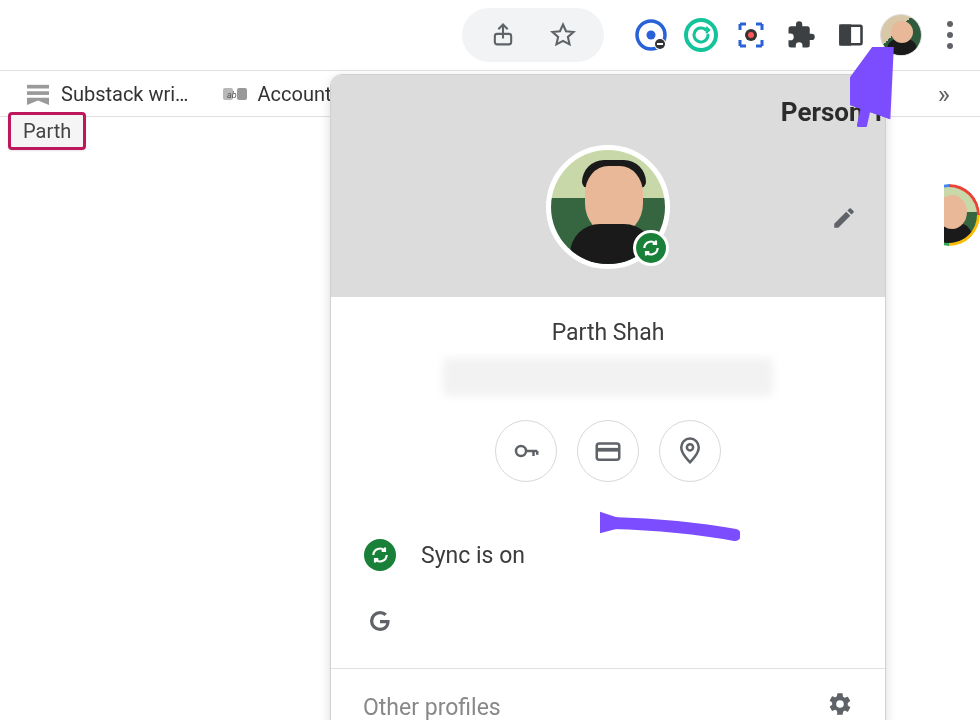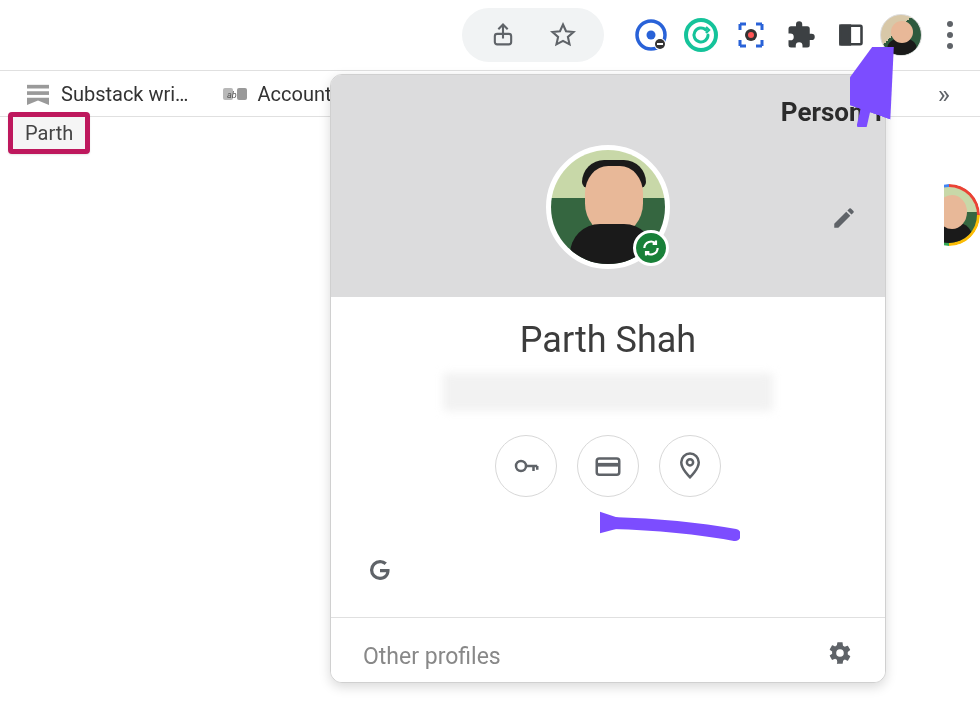--- a/index.html
+++ b/index.html
@@ -108,21 +108,21 @@
   }
   .bookmark-item { display: flex; align-items: center; gap: 3px; cursor: pointer; padding: 4px 8px; }
   .favicon-box { width: 40px; height: 24px; display:flex; align-items:center; justify-content:center;font-style:italic; }
   .more-chevron { margin-left: auto; color: #5f6368; font-size: 26px; padding: 0 20px; }
 
   .tooltip {
     position: absolute;
     top: 112px;
     left: 8px;
     background: #f5f5f5;
-    border: 5px solid #be185d;
+    border: 3px solid #be185d;
     border-radius: 4px;
     padding: 4px 12px;
     font-size: 20px;
     color: #444;
     box-shadow: 0 1px 2px rgba(0,0,0,0.1);
   }
 
   .divider { height: 1px; background: #e0e0e0; }
 
   
@@ -211,21 +211,21 @@
     align-items: center;
     justify-content: center;
   }
 
   .profile-body {
     background: #fff;
     text-align: center;
     padding: 22px 0 0 0;
   }
   .profile-name {
-    font-size: 36px;
+    font-size: 23px;
     color: #3c3c3c;
     font-weight: 400;
     margin-bottom: 12px;
   }
   .email-blur {
     width: 330px;
     height: 38px;
     background: #f2f2f2;
     filter: blur(4px);
     margin: 0 auto 24px auto;
@@ -482,20 +482,31 @@
         <svg width="30" height="30" viewBox="0 0 24 24" fill="none" stroke="#5f6368" stroke-width="2">
           <path d="M12 21s-7-6.5-7-12a7 7 0 0 1 14 0c0 5.5-7 12-7 12z"></path>
           <circle cx="12" cy="9" r="2.5"></circle>
         </svg>
       </div>
     </div>
 
     <div class="menu-list">
       <div class="menu-item">
         <div class="menu-icon">
+          <div class="sync-circle">
+            <svg width="20" height="20" viewBox="0 0 24 24" fill="none" stroke="#fff" stroke-width="2.6">
+              <path d="M4 12a8 8 0 0 1 14-5M20 12a8 8 0 0 1-14 5"></path>
+              <path d="M18 3v4h-4M6 21v-4h4"></path>
+            </svg>
+          </div>
+        </div>
+        <span>Sync is on</span>
+      </div>
+      <div class="menu-item">
+        <div class="menu-icon">
           <svg width="28" height="28" viewBox="0 0 24 24">
             <path fill="#5f6368" d="M21.35 11.1H12v2.8h5.35c-.5 2.5-2.6 3.9-5.35 3.9A5.8 5.8 0 1 1 12 6.2c1.5 0 2.85.55 3.9 1.45l2-2A8.6 8.6 0 0 0 12 3.4a8.6 8.6 0 1 0 0 17.2c4.95 0 8.2-3.5 8.2-8.4 0-.4-.03-.75-.05-1.1z"></path>
           </svg>
         </div>
       </div>
     </div>
 
     <div class="popup-sep"></div>
 
     <div class="other-profiles">

